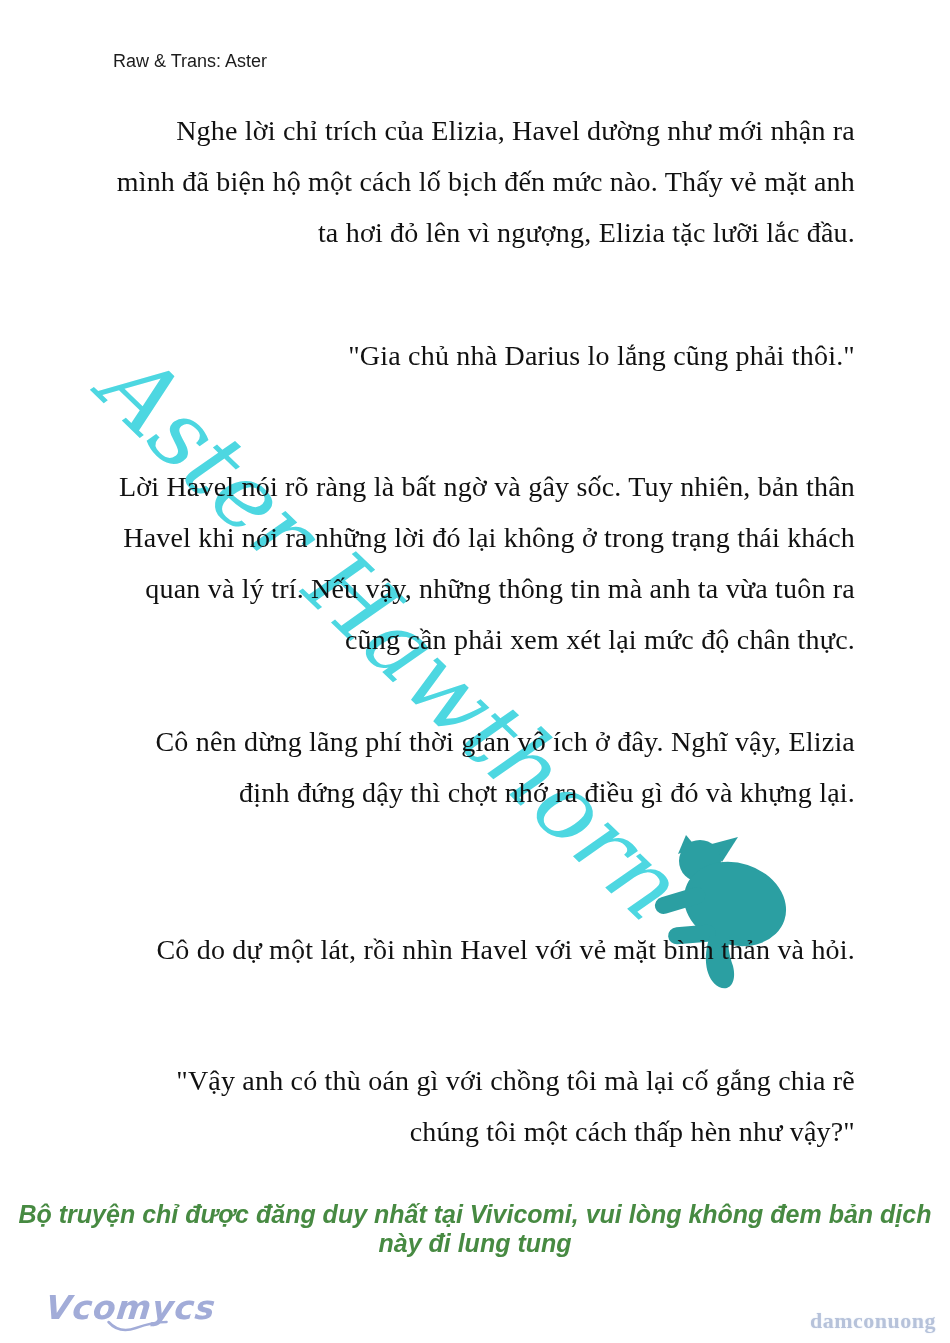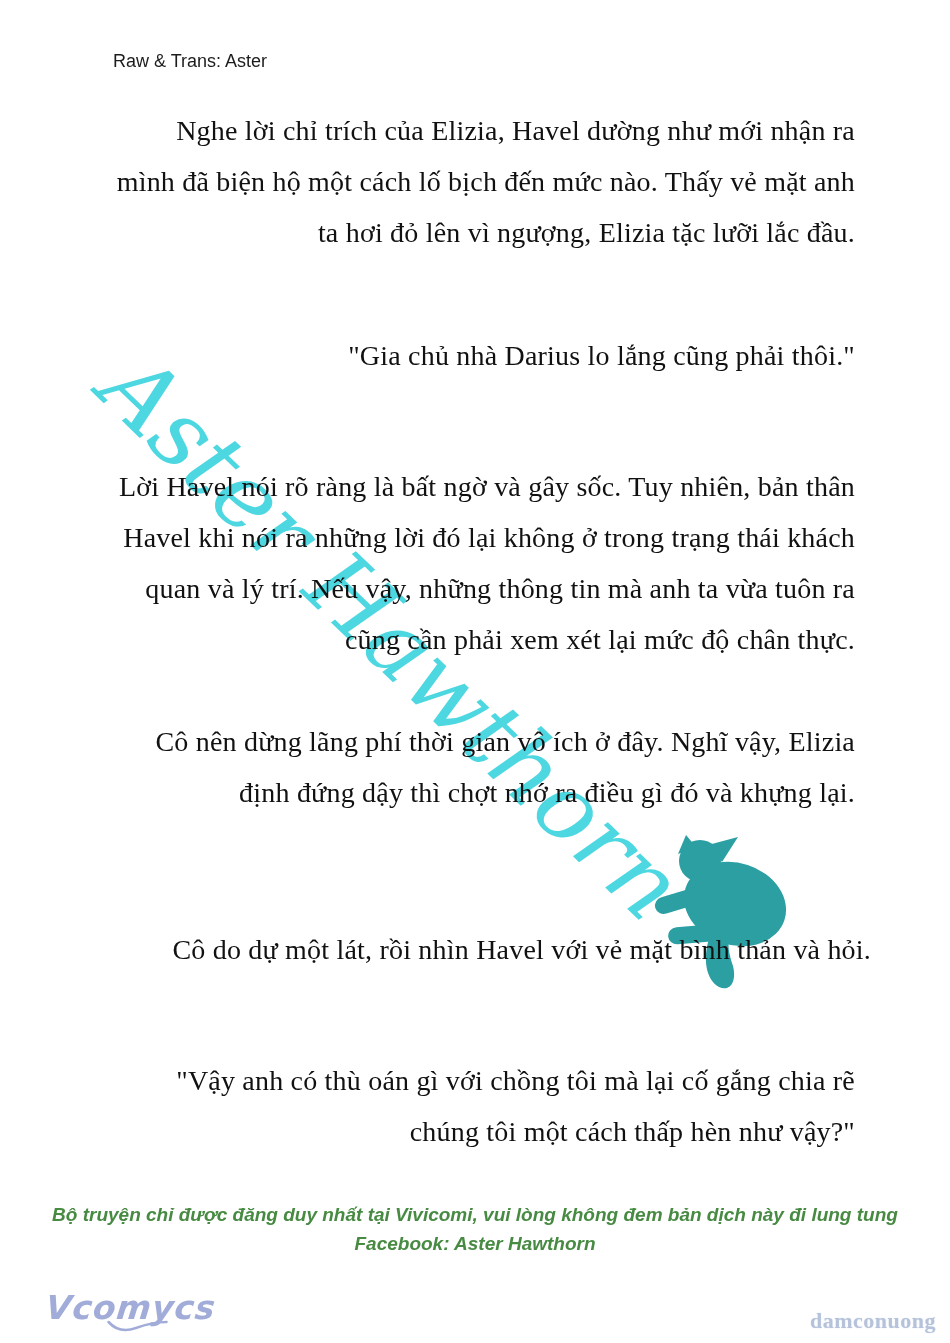--- a/index.html
+++ b/index.html
@@ -30,21 +30,21 @@
     font-size:28px;line-height:51px;
     color:var(--body-text);
     text-align:right;
     letter-spacing:0.2px;
     z-index:2;
   }
   .p1{top:105px;}
   .p2{top:330px;}
   .p3{top:461px;}
   .p4{top:716px;}
-  .p5{top:924px;margin-left:16px;}
+  .p5{top:924px;}
   .p6{top:1055px;}
   .watermark{
     position:absolute;left:150px;top:338px;
     transform:rotate(44deg);transform-origin:0 0;
     font-family:"DejaVu Serif", serif;
     font-style:italic;
     font-size:94px;line-height:1;
     color:var(--watermark-teal);
     white-space:nowrap;
     z-index:1;
@@ -54,21 +54,21 @@
     position:absolute;left:652px;top:832px;
     width:140px;height:160px;
     color:var(--cat-teal);
     z-index:1;
   }
   .footer{
     position:absolute;left:0;top:1200px;width:950px;
     text-align:center;
     font-family:"Liberation Sans", sans-serif;
     font-weight:bold;font-style:italic;
-    font-size:19px;line-height:29px;
+    font-size:25px;line-height:29px;
     color:var(--footer-green);
     z-index:3;
   }
   .site-logo{
     position:absolute;left:46px;top:1290px;
     font-family:"DejaVu Sans", sans-serif;
     font-weight:bold;font-style:italic;
     font-size:33px;line-height:36px;
     color:var(--logo-blue);
     transform:skewX(-6deg);
@@ -112,21 +112,20 @@
 
   <div class="para p1">Nghe lời chỉ trích của Elizia, Havel dường như mới nhận ra mình đã biện hộ một cách lố bịch đến mức nào. Thấy vẻ mặt anh ta hơi đỏ lên vì ngượng, Elizia tặc lưỡi lắc đầu.</div>
   <div class="para p2">"Gia chủ nhà Darius lo lắng cũng phải thôi."</div>
   <div class="para p3">Lời Havel nói rõ ràng là bất ngờ và gây sốc. Tuy nhiên, bản thân Havel khi nói ra những lời đó lại không ở trong trạng thái khách quan và lý trí. Nếu vậy, những thông tin mà anh ta vừa tuôn ra cũng cần phải xem xét lại mức độ chân thực.</div>
   <div class="para p4">Cô nên dừng lãng phí thời gian vô ích ở đây. Nghĩ vậy, Elizia định đứng dậy thì chợt nhớ ra điều gì đó và khựng lại.</div>
   <div class="para p5">Cô do dự một lát, rồi nhìn Havel với vẻ mặt bình thản và hỏi.</div>
   <div class="para p6">"Vậy anh có thù oán gì với chồng tôi mà lại cố gắng chia rẽ chúng tôi một cách thấp hèn như vậy?"</div>
 
   <div class="footer">
     <div>Bộ truyện chỉ được đăng duy nhất tại Vivicomi, vui lòng không đem bản dịch này đi lung tung</div>
-    <div>Facebook: Aster Hawthorn</div>
   </div>
 
   <div class="site-logo">
     <span>Vcomycs</span>
     <svg class="logo-flourish" viewBox="0 0 90 18" aria-hidden="true">
       <path d="M6,4 Q18,16 34,10 T64,4" fill="none" stroke="currentColor" stroke-width="2.5" stroke-linecap="round"></path>
     </svg>
   </div>
 
   <div class="corner-mark">damconuong</div>

